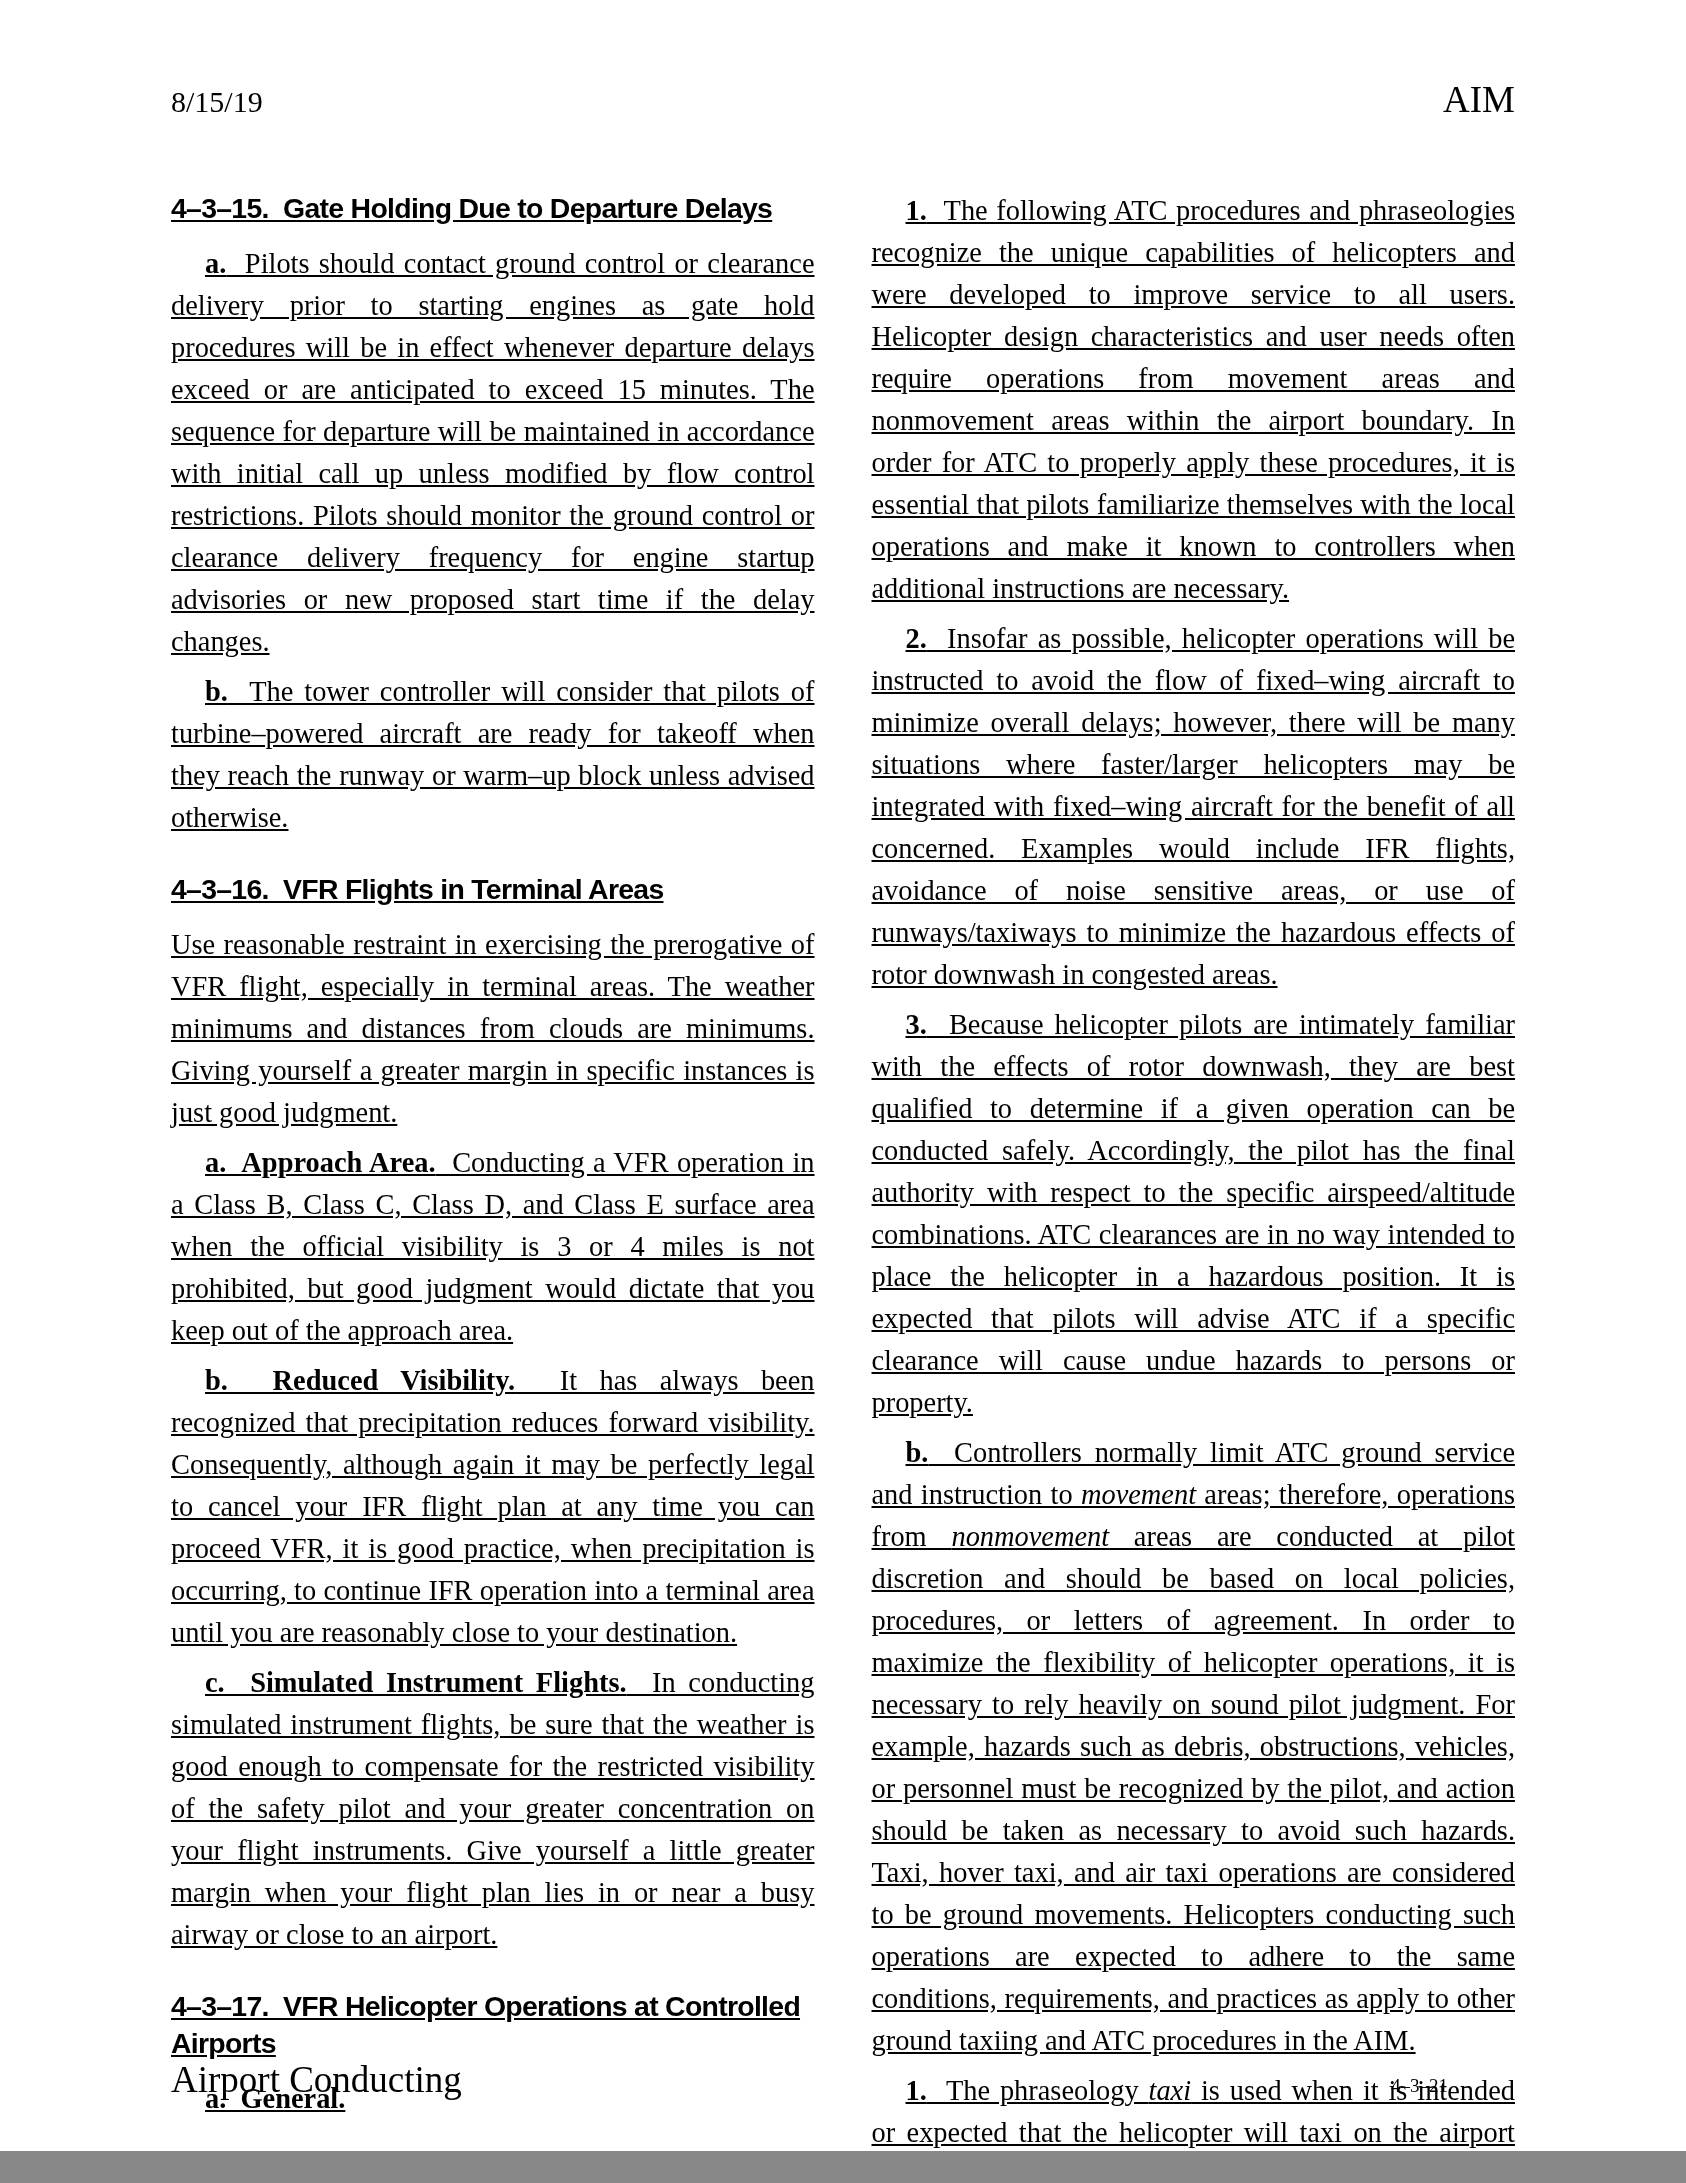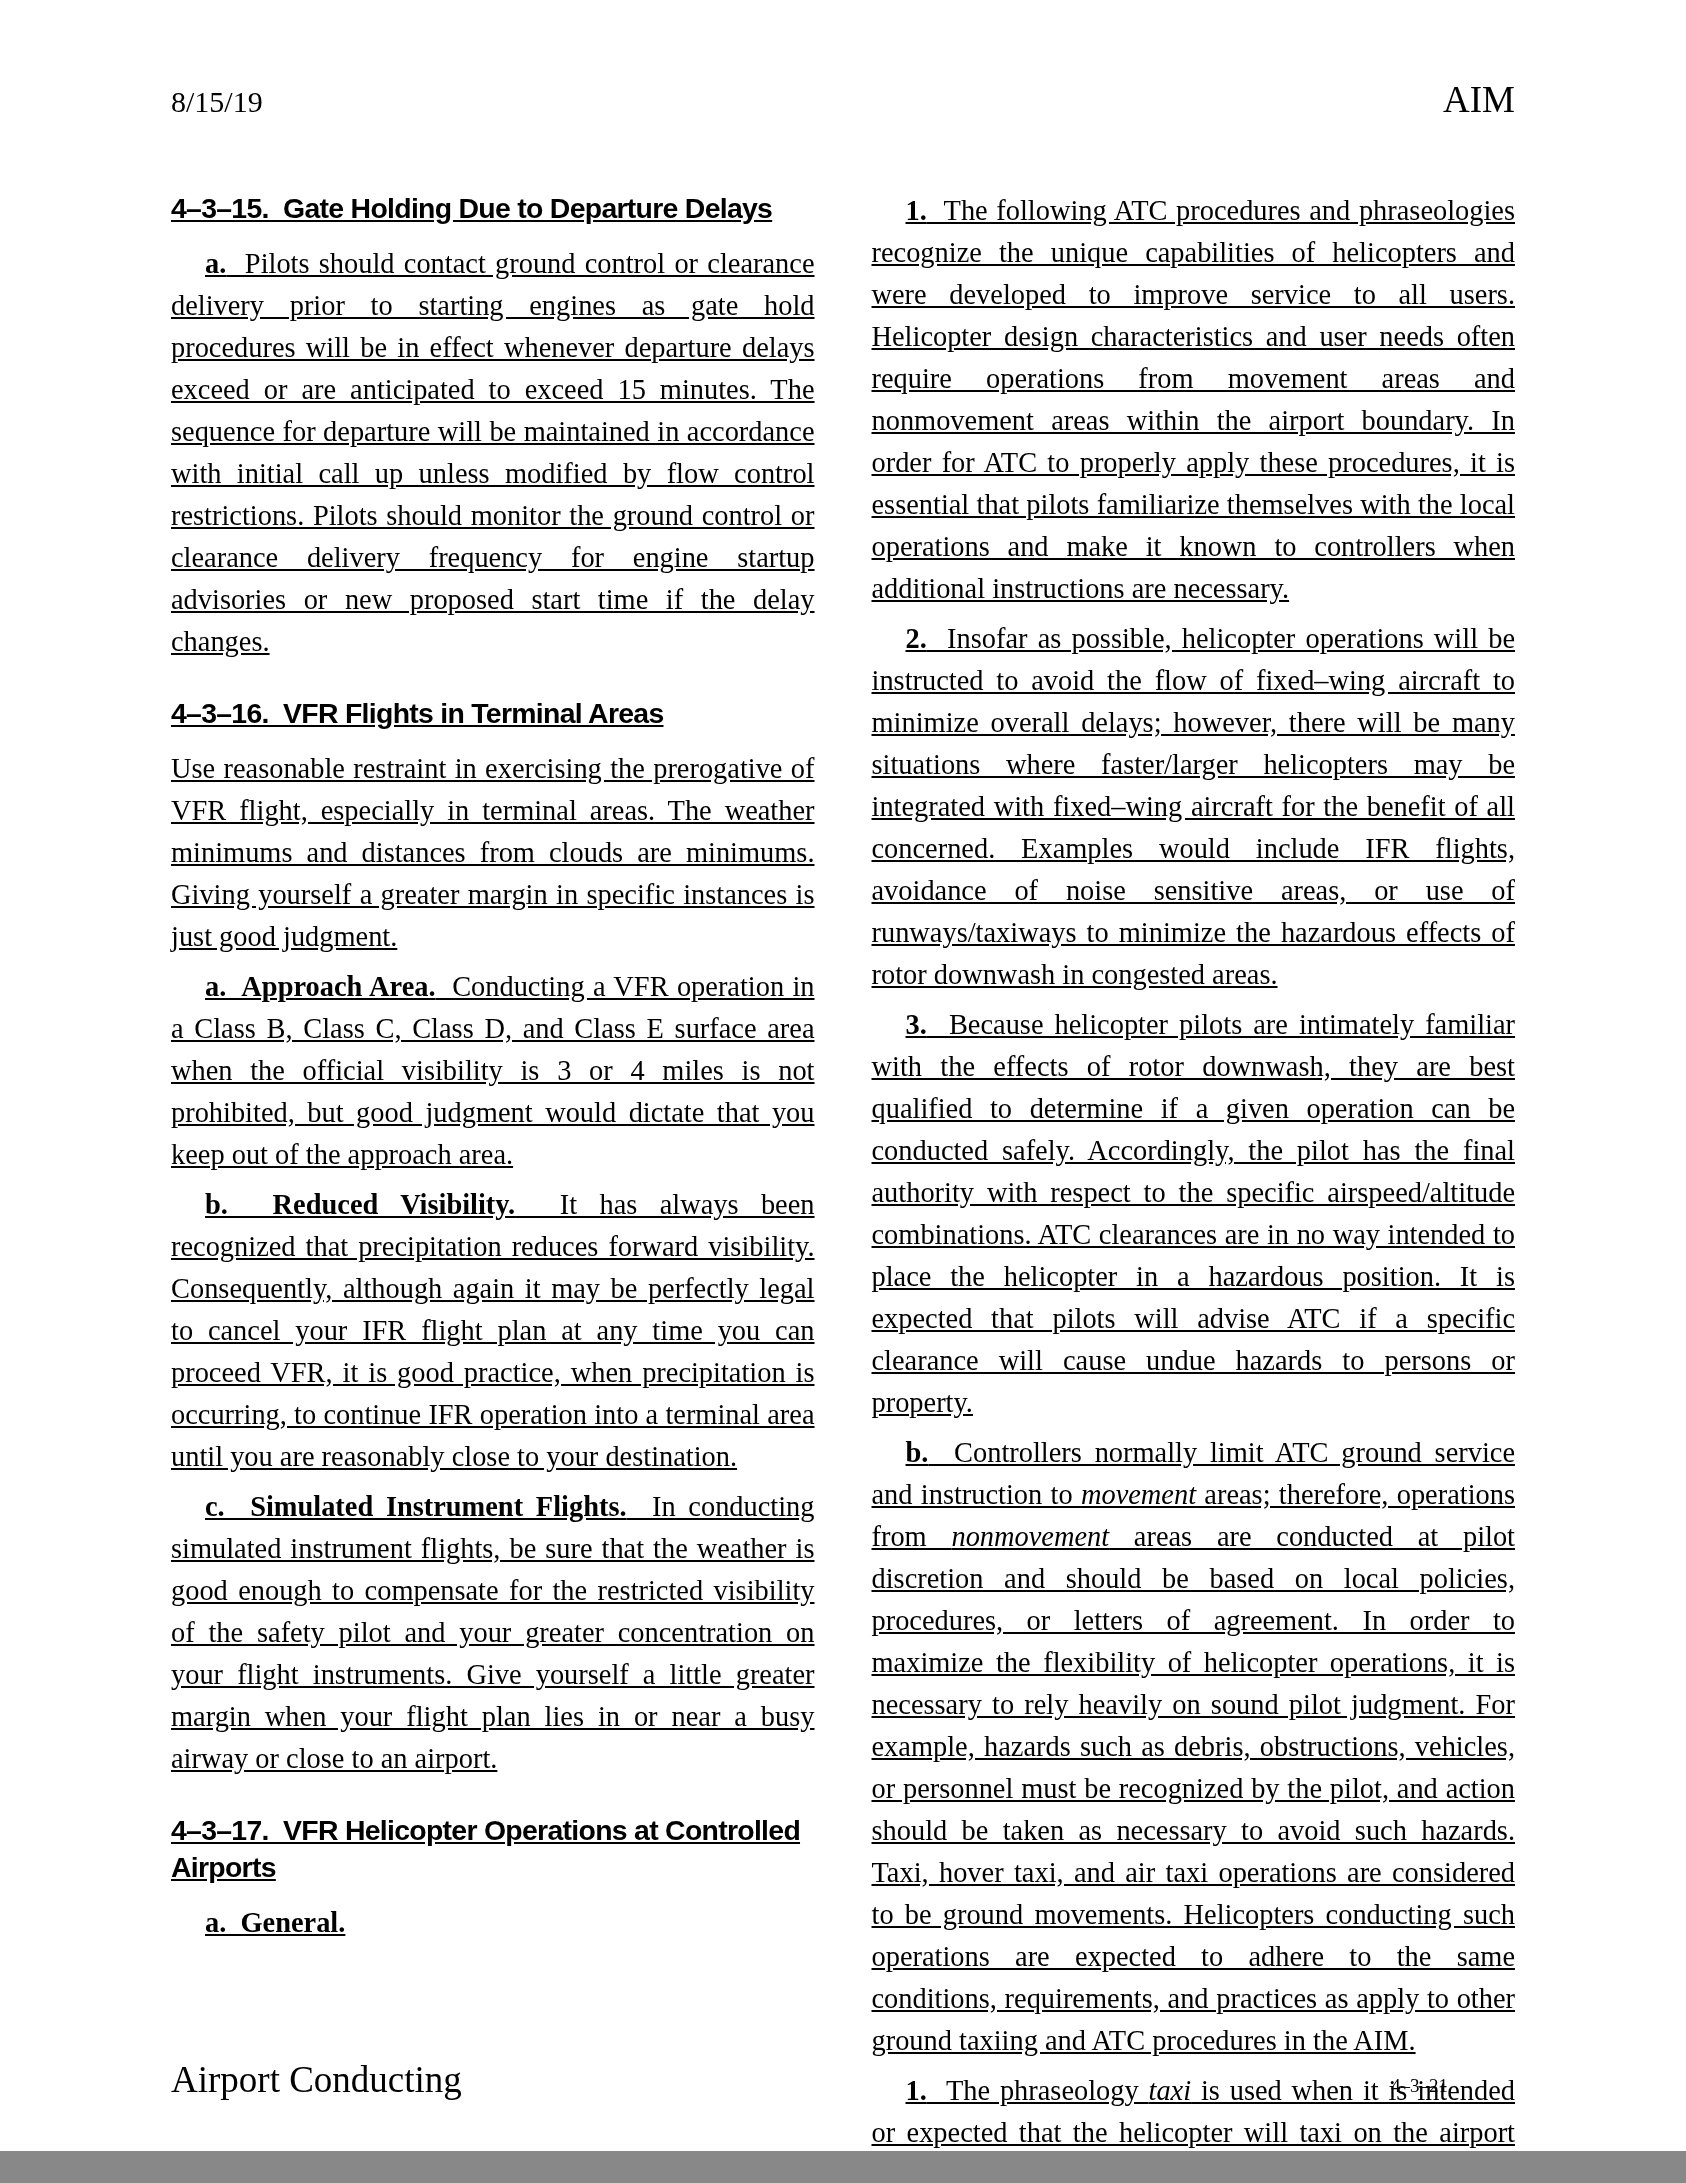--- a/index.html
+++ b/index.html
@@ -74,20 +74,21 @@
 
   <div class="header">
     <span class="date">8/15/19</span>
     <span class="manual">AIM</span>
   </div>
 
   <div class="columns">
     <div class="col">
         <div class="heading">4–3–15.&nbsp; Gate Holding Due to Departure Delays</div>
         <div class="para"><span class="b">a.</span><span class="">&nbsp; Pilots should contact ground control or clearance delivery prior to starting engines as gate hold procedures will be in effect whenever departure delays exceed or are anticipated to exceed 15 minutes. The sequence for departure will be maintained in accordance with initial call up unless modified by flow control restrictions. Pilots should monitor the ground control or clearance delivery frequency for engine startup advisories or new proposed start time if the delay changes.</span></div>
+        <div class="para"><span class="b">b.</span><span class="">&nbsp; The tower controller will consider that pilots of turbine–powered aircraft are ready for takeoff when they reach the runway or warm–up block unless advised otherwise.</span></div>
         <div class="heading">4–3–16.&nbsp; VFR Flights in Terminal Areas</div>
         <div class="para flush"><span class="">Use reasonable restraint in exercising the prerogative of VFR flight, especially in terminal areas. The weather minimums and distances from clouds are minimums. Giving yourself a greater margin in specific instances is just good judgment.</span></div>
         <div class="para"><span class="b">a.&nbsp; Approach Area.</span><span class="">&nbsp; Conducting a VFR operation in a Class B, Class C, Class D, and Class E surface area when the official visibility is 3 or 4 miles is not prohibited, but good judgment would dictate that you keep out of the approach area.</span></div>
         <div class="para"><span class="b">b.&nbsp; Reduced Visibility.</span><span class="">&nbsp; It has always been recognized that precipitation reduces forward visibility. Consequently, although again it may be perfectly legal to cancel your IFR flight plan at any time you can proceed VFR, it is good practice, when precipitation is occurring, to continue IFR operation into a terminal area until you are reasonably close to your destination.</span></div>
         <div class="para"><span class="b">c.&nbsp; Simulated Instrument Flights.</span><span class="">&nbsp; In conducting simulated instrument flights, be sure that the weather is good enough to compensate for the restricted visibility of the safety pilot and your greater concentration on your flight instruments. Give yourself a little greater margin when your flight plan lies in or near a busy airway or close to an airport.</span></div>
         <div class="heading">4–3–17.&nbsp; VFR Helicopter Operations at Controlled Airports</div>
         <div class="para"><span class="b">a.&nbsp; General.</span></div>
       </div>
     <div class="col">
         <div class="para"><span class="b">1.</span><span class="">&nbsp; The following ATC procedures and phraseologies recognize the unique capabilities of helicopters and were developed to improve service to all users. Helicopter design characteristics and user needs often require operations from movement areas and nonmovement areas within the airport boundary. In order for ATC to properly apply these procedures, it is essential that pilots familiarize themselves with the local operations and make it known to controllers when additional instructions are necessary.</span></div>

